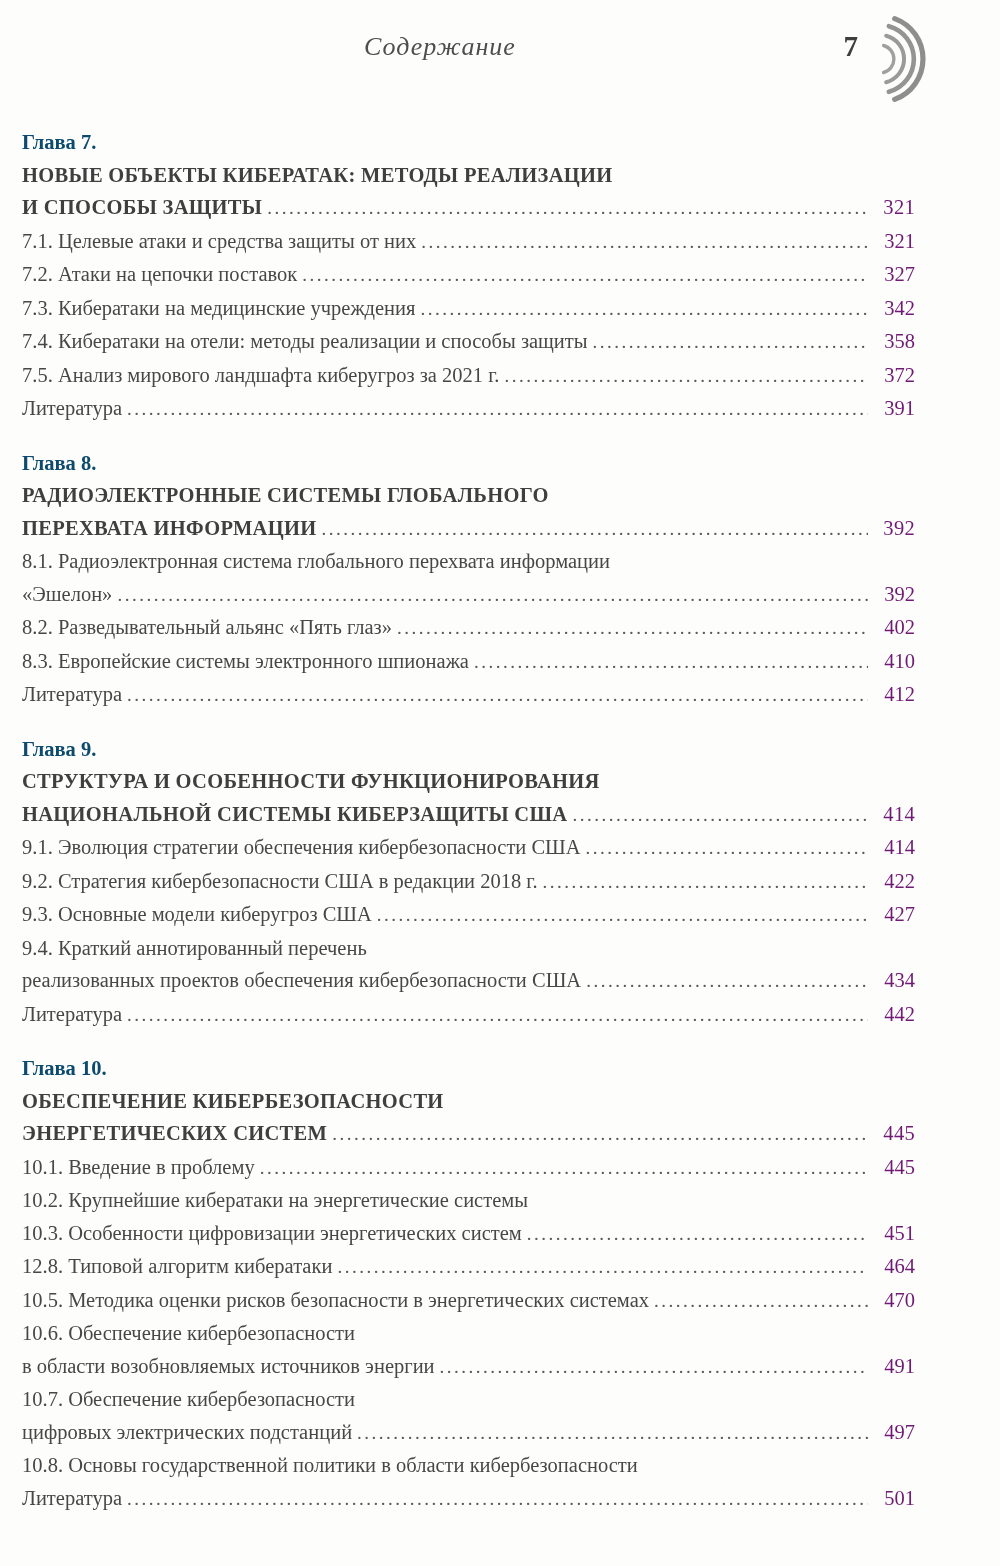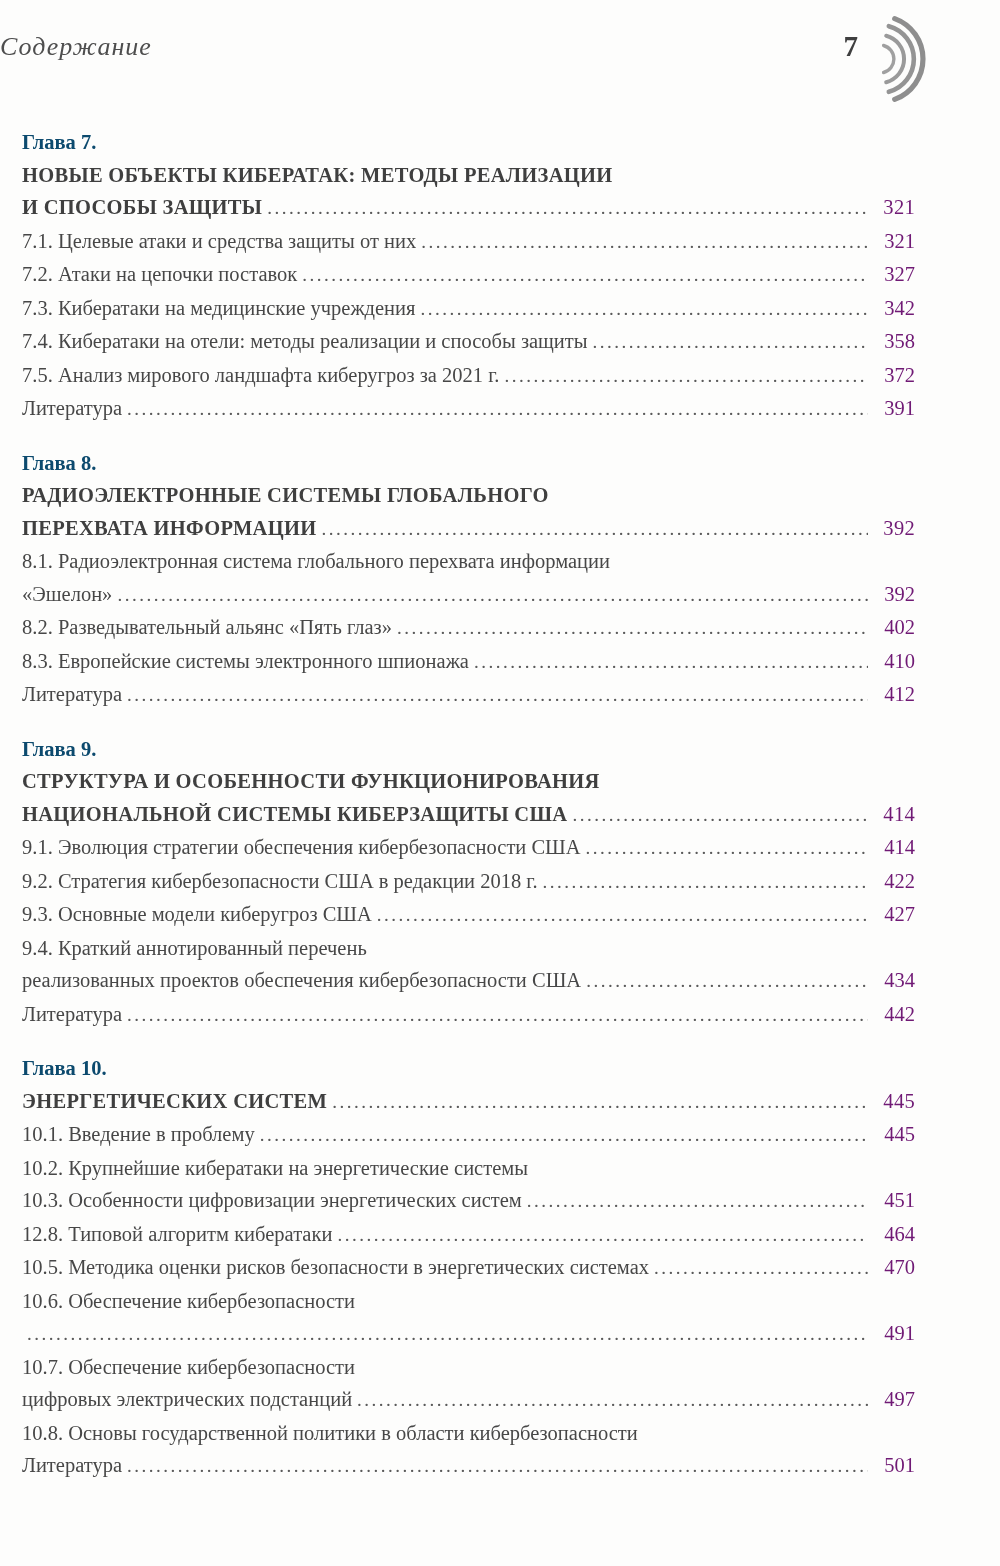--- a/index.html
+++ b/index.html
@@ -20,20 +20,21 @@
   }
   .page-header {
     position: relative;
     height: 118px;
   }
   .header-title {
     position: absolute;
     top: 32px;
     left: 0;
     width: 880px;
+    text-align: center;
     font-style: italic;
     font-size: 26px;
     color: #4e4e4e;
     letter-spacing: 1px;
   }
   .header-right {
     position: absolute;
     top: 14px;
     right: 52px;
     display: flex;
@@ -219,20 +220,23 @@
         </div>
         <div class="toc-row toc-entry">
           <span class="toc-text">Литература</span>
           <span class="dots"></span>
           <span class="page-ref">442</span>
         </div>
       </section>
       <section class="toc-group">
         <div class="chapter-label">Глава 10.</div>
         <div class="toc-row chapter-title">
+          <span class="toc-text">ОБЕСПЕЧЕНИЕ КИБЕРБЕЗОПАСНОСТИ</span>
+        </div>
+        <div class="toc-row chapter-title">
           <span class="toc-text">ЭНЕРГЕТИЧЕСКИХ СИСТЕМ</span>
           <span class="dots"></span>
           <span class="page-ref">445</span>
         </div>
         <div class="toc-row toc-entry">
           <span class="toc-text">10.1. Введение в проблему</span>
           <span class="dots"></span>
           <span class="page-ref">445</span>
         </div>
         <div class="toc-row toc-entry">
@@ -250,20 +254,21 @@
         </div>
         <div class="toc-row toc-entry">
           <span class="toc-text">10.5. Методика оценки рисков безопасности в энергетических системах</span>
           <span class="dots"></span>
           <span class="page-ref">470</span>
         </div>
         <div class="toc-row toc-entry">
           <span class="toc-text">10.6. Обеспечение кибербезопасности</span>
         </div>
         <div class="toc-row toc-entry">
+          <span class="toc-text">в области возобновляемых источников энергии</span>
           <span class="dots"></span>
           <span class="page-ref">491</span>
         </div>
         <div class="toc-row toc-entry">
           <span class="toc-text">10.7. Обеспечение кибербезопасности</span>
         </div>
         <div class="toc-row toc-entry">
           <span class="toc-text">цифровых электрических подстанций</span>
           <span class="dots"></span>
           <span class="page-ref">497</span>

